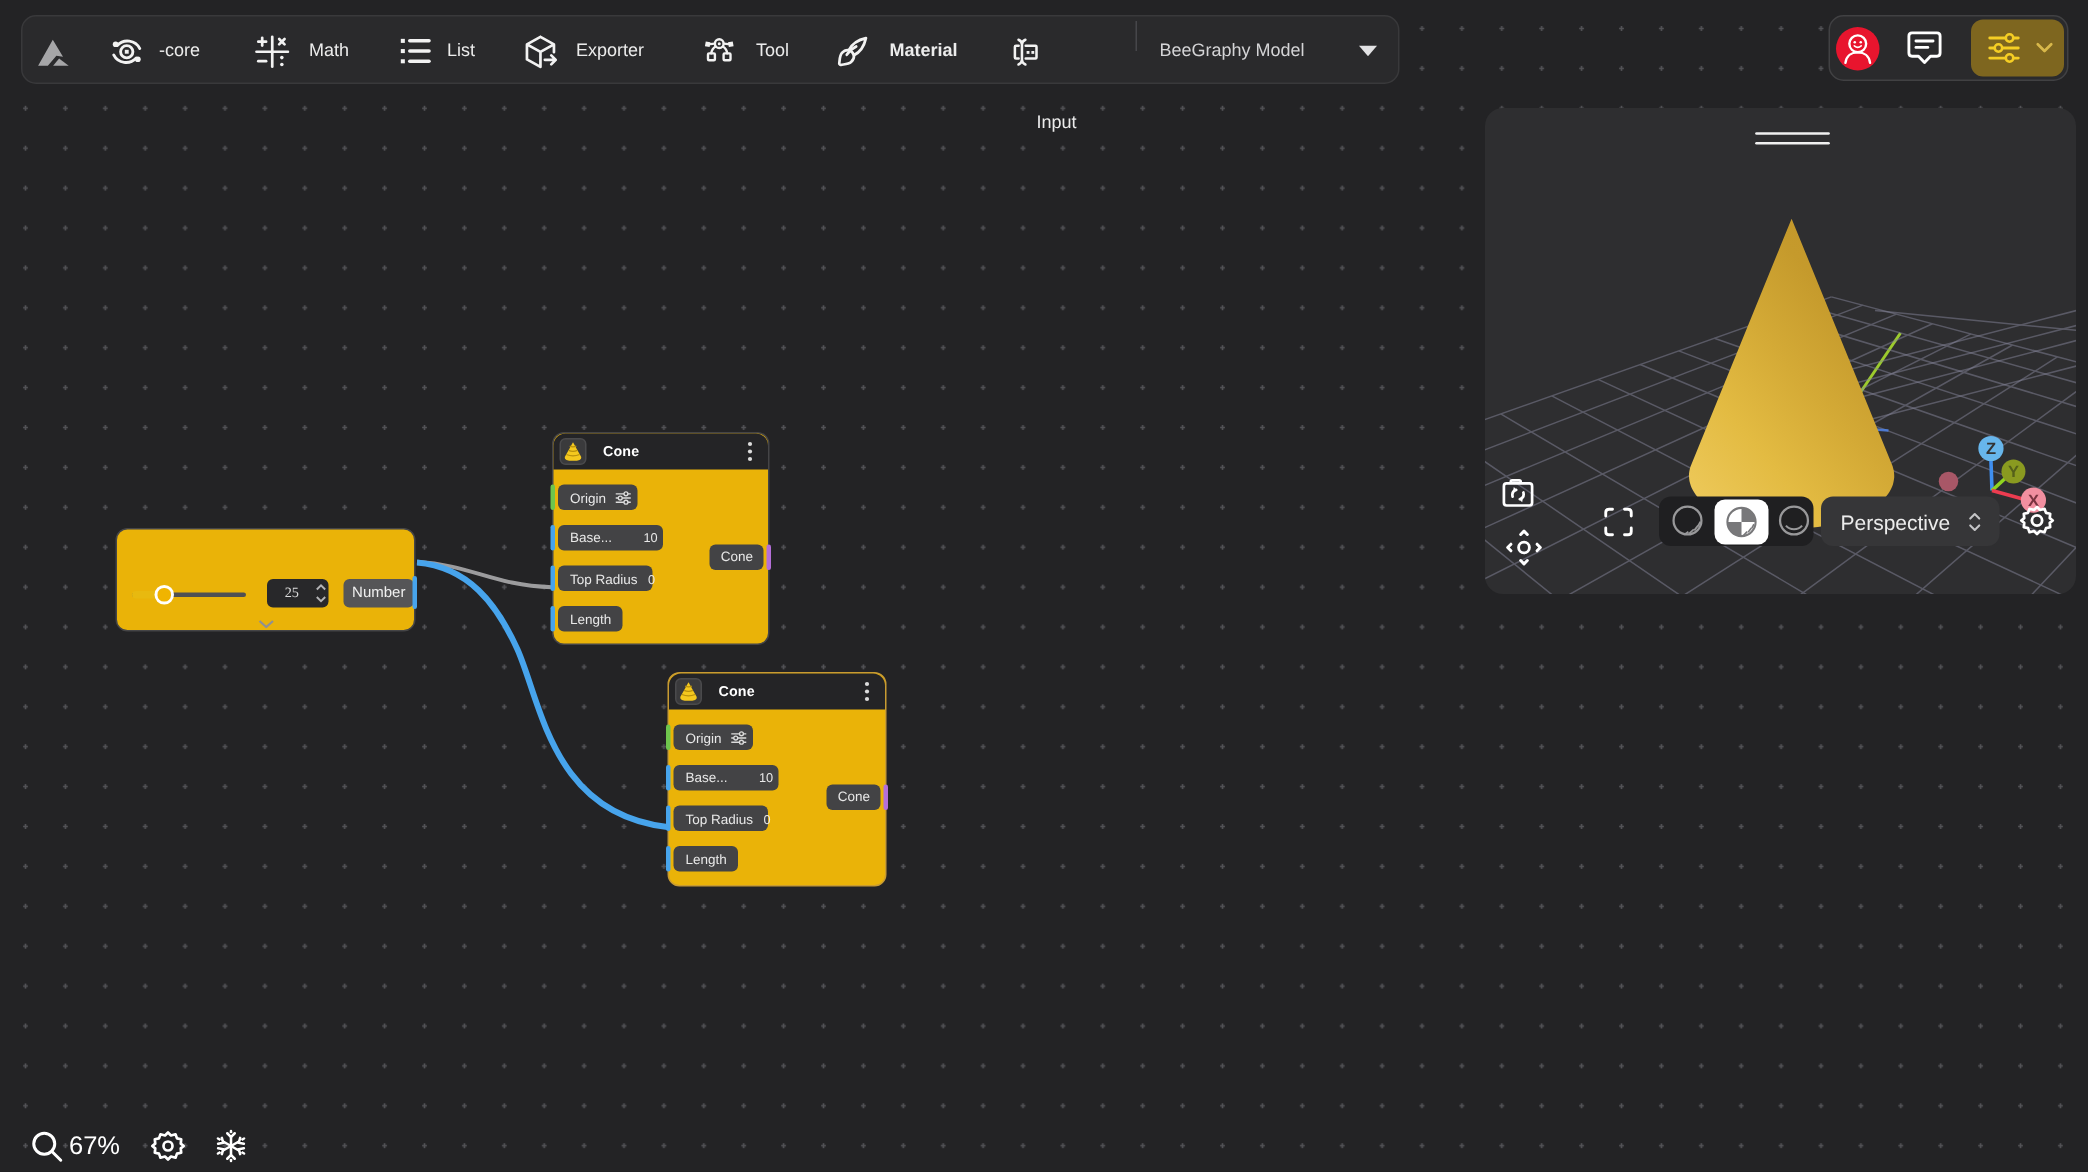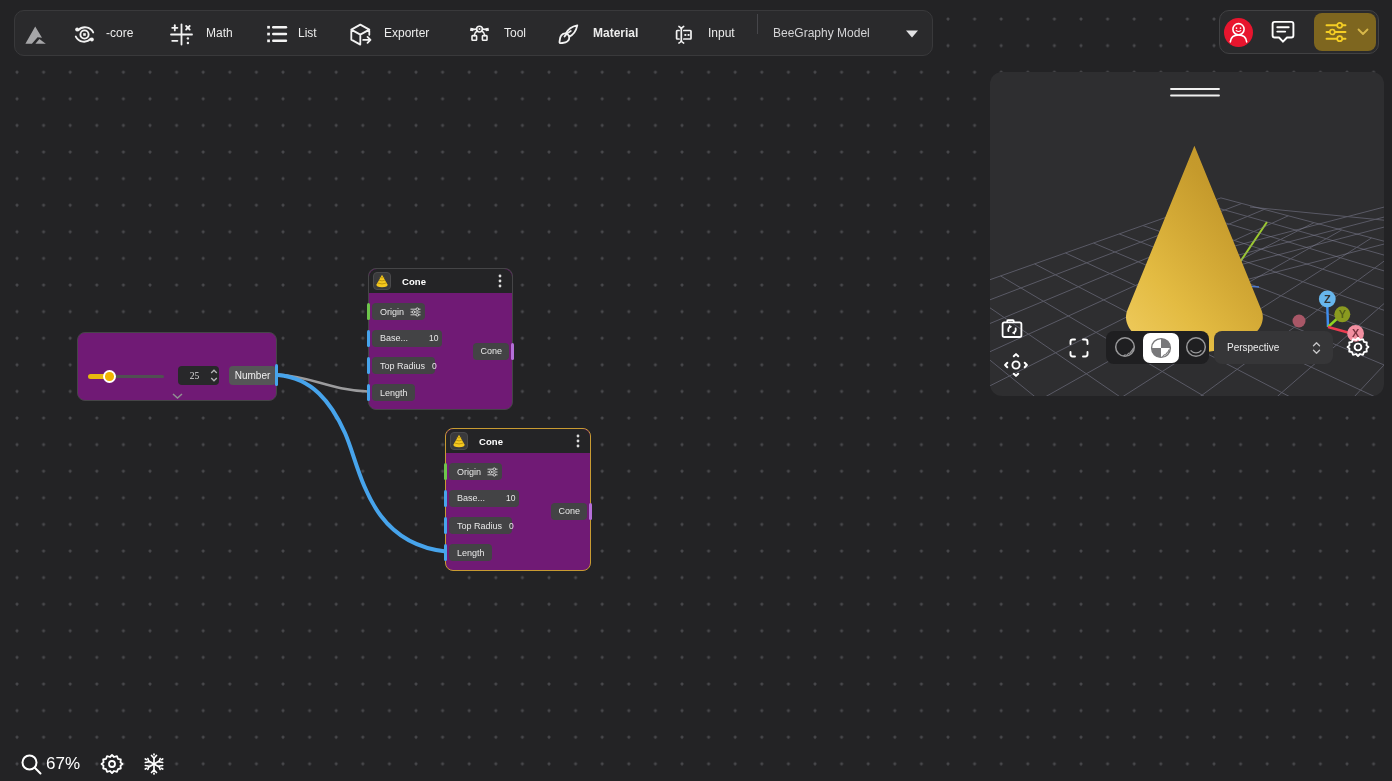--- a/index.html
+++ b/index.html
@@ -5,21 +5,21 @@
 * { margin:0; padding:0; box-sizing:border-box; -webkit-font-smoothing:antialiased; text-rendering:optimizeLegibility; }
 html,body { width:1392px; height:781px; overflow:hidden; background:#232325; font-family:"Liberation Sans", sans-serif; }
 #page { position:relative; width:1392px; height:781px; background:#232325; }
 #dots { position:absolute; left:0; top:0; }
 
 #toolbar { position:absolute; left:14px; top:10px; width:919px; height:46px; background:#2a2a2c; border:1px solid #39393b; border-radius:10px; display:flex; align-items:center; }
 .tlabel { position:absolute; top:50%; transform:translateY(-50%); color:#ececec; font-size:12px; white-space:nowrap; }
 
 #trgroup { position:absolute; left:1219px; top:10px; width:160px; height:44px; border:1px solid #414143; background:#2a2a2c; border-radius:10px; display:flex; align-items:center; }
 
-.node { position:absolute; background:#701a75; border:1px solid #454547; border-radius:8px; }
+.node { position:absolute; background:#eab308; border:1px solid #454547; border-radius:8px;margin-top:20px; }
 .nhead { position:absolute; left:0; top:0; right:0; height:24px; background:#242426; border-radius:8px 8px 0 0; display:flex; align-items:center; }
 .nicon { width:18px; height:18px; margin-left:4px; margin-top:0px; background:#3a3a3c; border:1px solid #4a4a4c; border-radius:4px; display:flex; align-items:center; justify-content:center; }
 .ntitle { color:#fff; font-size:9.5px; font-weight:bold; margin-left:11px; letter-spacing:0.1px; }
 .ndots { position:absolute; right:10px; top:50%; transform:translateY(-50%); color:#e0e0e0; }
 .pill { position:absolute; background:#434345; border-radius:4px; color:#e8e8e8; font-size:9px; display:flex; align-items:center; white-space:nowrap; }
 .portL { position:absolute; width:3px; border-radius:2px; }
 .portR { position:absolute; width:3px; border-radius:2px; }
 
 #vp { position:absolute; left:990px; top:72px; width:394px; height:324px; background:#2e2e30; border-radius:12px; overflow:hidden; }
 </style>
@@ -107,21 +107,21 @@
   <span class="tlabel" style="left:578px;font-weight:bold;">Material</span>
   <svg width="25" height="25" viewBox="0 0 25 25" style="position:absolute; left:657px; top:11px;">
     <g fill="none" stroke="#f2f2f2" stroke-width="1.7" stroke-linecap="round">
       <path d="M7.1 8.5 L5.3 8.5 Q4.6 8.5 4.6 9.2 L4.6 16.3 Q4.6 17 5.3 17 L7.1 17"></path>
       <path d="M11.8 8.5 L18.3 8.5 Q19 8.5 19 9.2 L19 16.3 Q19 17 18.3 17 L11.8 17"></path>
       <path d="M7 4.5 Q9.3 5.4 9.3 7.6 L9.3 17.9 Q9.3 20.1 7 21 M11.6 4.5 Q9.3 5.4 9.3 7.6 M11.6 21 Q9.3 20.1 9.3 17.9"></path>
     </g>
     <rect x="12.4" y="12" width="1.9" height="1.9" fill="#f2f2f2"></rect>
     <rect x="15.6" y="12" width="1.9" height="1.9" fill="#f2f2f2"></rect>
   </svg>
-  <span class="tlabel" style="left:693px;">Input</span>
+  <span class="tlabel" style="left:676px;margin-top:48px;">Input</span>
   <div style="position:absolute; left:742px; top:3px; width:1px; height:20px; background:#46464a;"></div>
   <span class="tlabel" style="left:758px; color:#d4d4d6;">BeeGraphy Model</span>
   <svg width="16" height="10" viewBox="0 0 16 10" style="position:absolute; left:889px; top:18px;">
         <path d="M2 1.5 L8 8.5 L14 1.5 Z" fill="#e2e2e4"></path>
       </svg>
 </div>
 <div id="trgroup">
 
   <div style="width:29px; height:29px; border-radius:50%; background:#e8152e; margin-left:4px; position:relative;">
     <svg width="29" height="29" viewBox="0 0 29 29">
@@ -439,21 +439,21 @@
 <line x1="16.4" y1="18.9" x2="18.6" y2="16"></line>
 <line x1="18.8" y1="16.3" x2="20.3" y2="13.5"></line>
 </g>
 </svg>
 <svg width="24" height="24" viewBox="0 0 24 24" style="position:absolute; left:194px; top:263px;">
 <circle cx="12" cy="12" r="9.3" fill="none" stroke="#98989a" stroke-width="1.5"></circle>
 <path d="M6.6 15.4 A 7.2 7.2 0 0 0 17.4 15.4" fill="none" stroke="#98989a" stroke-width="1.4"></path>
 </svg>
 
 <div style="position:absolute; left:224px; top:259px; width:119px; height:33px; background:#363638; border-radius:8px; display:flex; align-items:center;">
-<span style="color:#ececec; font-size:10px; margin-left:13px;">Perspective</span>
+<span style="color:#ececec; font-size:14px; margin-left:13px;">Perspective</span>
 <svg width="9" height="14" viewBox="0 0 9 14" style="position:absolute; right:12px;">
 <path d="M1.5 4.7 L4.5 1.7 L7.5 4.7 M1.5 9.3 L4.5 12.3 L7.5 9.3" fill="none" stroke="#c4c4c6" stroke-width="1.4" stroke-linecap="round" stroke-linejoin="round"></path>
 </svg>
 </div>
 
 <svg width="24" height="24" viewBox="0 0 24 24" style="position:absolute; left:356px; top:263px;">
 <path d="M12 3 L14 5 L17 4.2 L18 6.9 L20.8 7.5 L20.5 10.4 L22.5 12 L20.5 13.6 L20.8 16.5 L18 17.1 L17 19.8 L14 19 L12 21 L10 19 L7 19.8 L6 17.1 L3.2 16.5 L3.5 13.6 L1.5 12 L3.5 10.4 L3.2 7.5 L6 6.9 L7 4.2 L10 5 Z" fill="none" stroke="#fff" stroke-width="1.8" stroke-linejoin="round"></path>
 <circle cx="12" cy="12" r="3.4" fill="none" stroke="#fff" stroke-width="1.9"></circle>
 </svg>
 </div>

